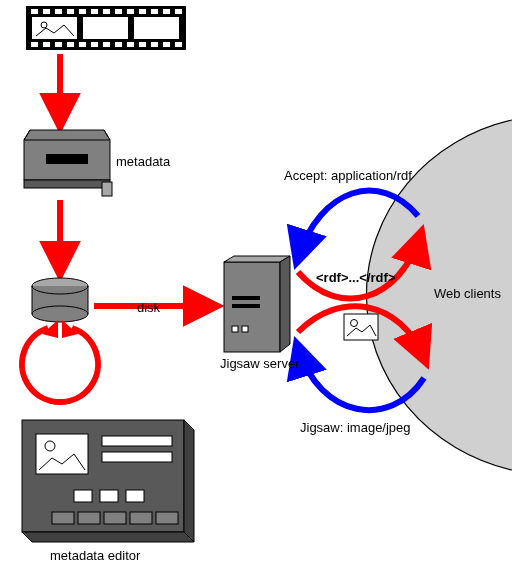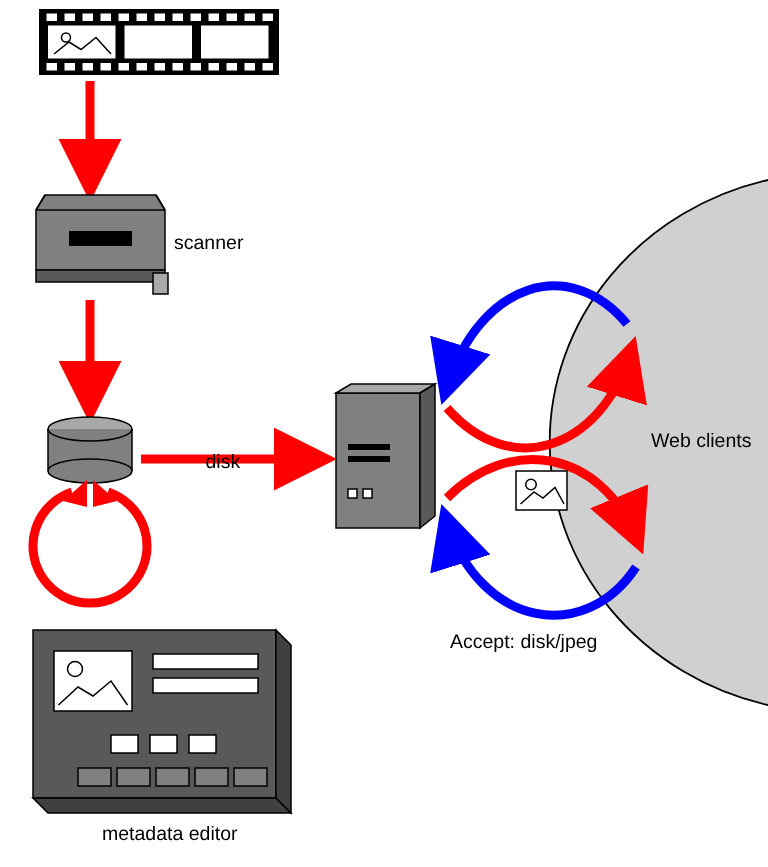--- a/index.html
+++ b/index.html
@@ -151,19 +151,22 @@
 
     <rect x="30" y="92" width="22" height="12" fill="#808080" stroke="#000"></rect>
     <rect x="56" y="92" width="22" height="12" fill="#808080" stroke="#000"></rect>
     <rect x="82" y="92" width="22" height="12" fill="#808080" stroke="#000"></rect>
     <rect x="108" y="92" width="22" height="12" fill="#808080" stroke="#000"></rect>
     <rect x="134" y="92" width="22" height="12" fill="#808080" stroke="#000"></rect>
   </g>
 </svg>
 
 
-<span class="label" style="left:116px; top:154px;">scanner</span>
+<span class="label" style="left:116px; top:154px;">metadata</span>
 <span class="label" style="left:94px; top:300px;margin-left:43px;">disk</span>
-<span class="label" style="left:68px; top:548px;">metadata editor</span>
+<span class="label" style="left:220px; top:356px;">Jigsaw server</span>
+<span class="label" style="left:50px; top:548px;">metadata editor</span>
 <span class="label" style="left:434px; top:286px;">Web clients</span>
-<span class="label" style="left:300px; top:420px;">Accept: disk/jpeg</span>
+<span class="label" style="left:284px; top:168px;">Accept: application/rdf</span>
+<span class="label bold" style="left:316px; top:270px;">&lt;rdf&gt;...&lt;/rdf&gt;</span>
+<span class="label" style="left:300px; top:420px;">Jigsaw: image/jpeg</span>
 
 </div>
 
 </body></html>

